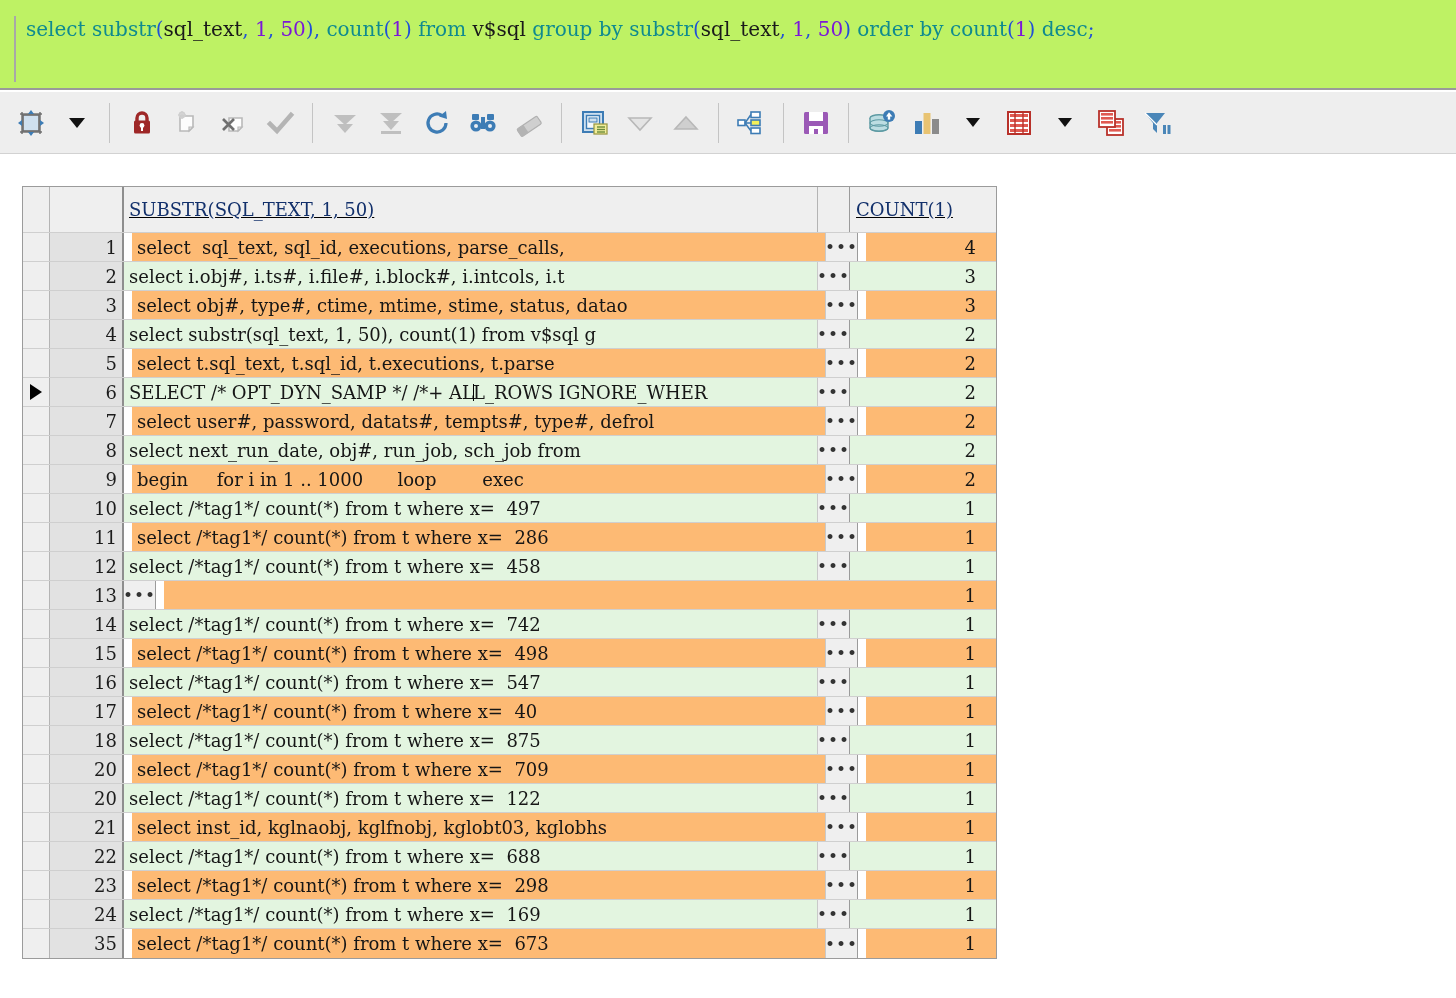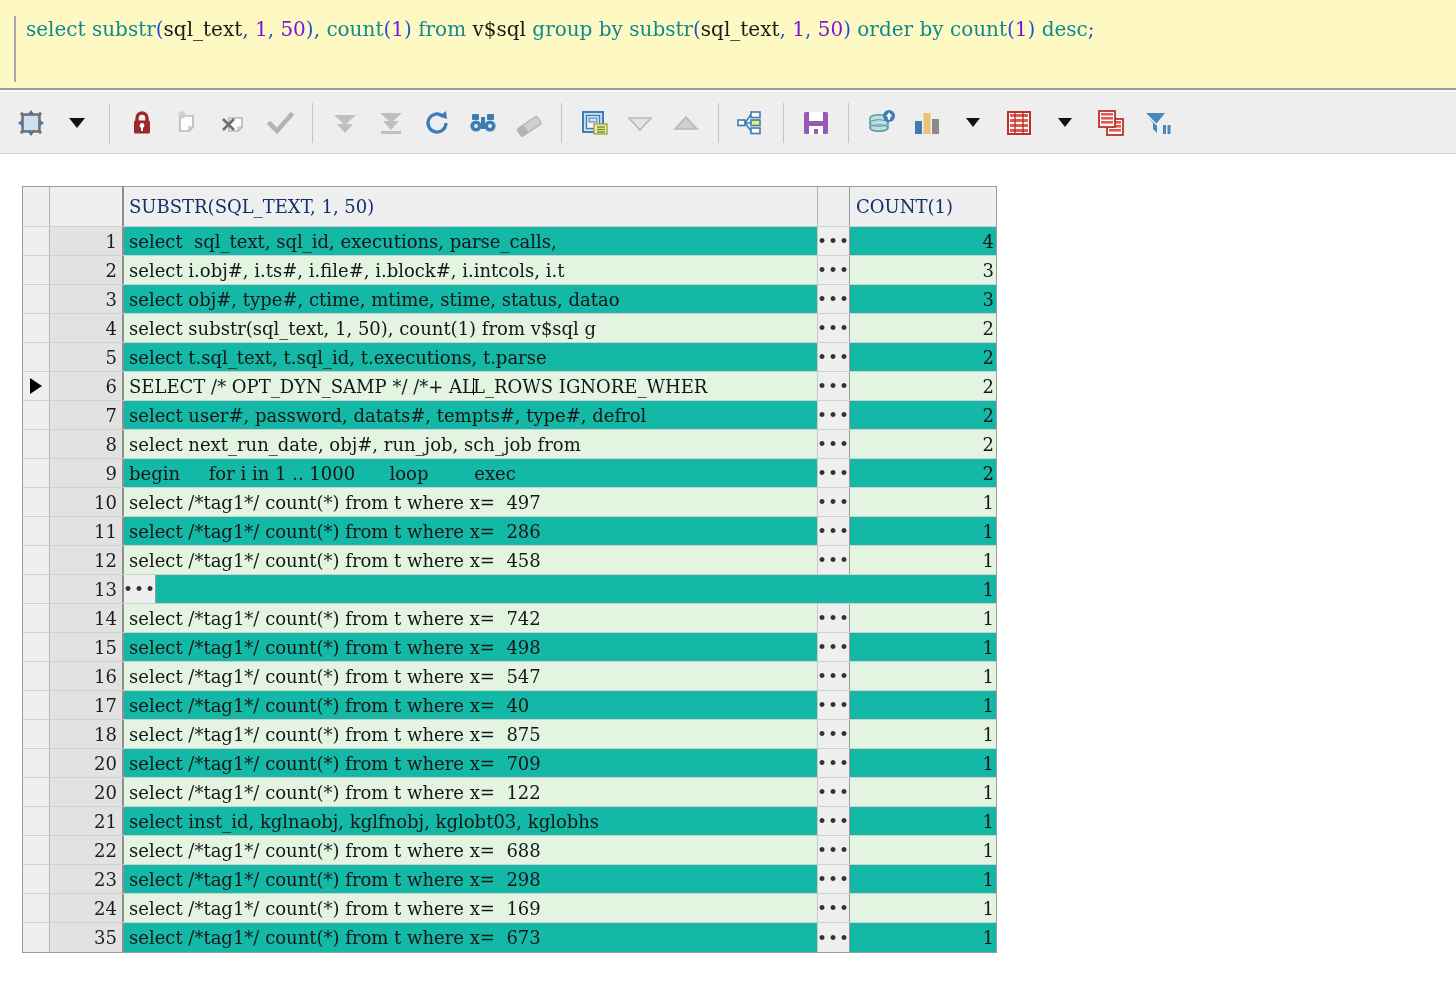--- a/index.html
+++ b/index.html
@@ -6,21 +6,21 @@
   body{
     width:1456px;height:998px;
     background:#ffffff;
     font-family:"DejaVu Serif", serif;
     -webkit-font-smoothing:none;
   }
 
   
   #editor-pane{
     position:absolute;left:0;top:0;width:1456px;height:90px;
-    background:#fef9c3;
+    background:#bef264;
     border-bottom:2px solid #9a9a9a;
     box-sizing:border-box;
   }
   #editor-inner{
     position:absolute;left:14px;top:16px;right:0;bottom:6px;
     border-left:2px solid #a8a8a8;
     padding-left:10px;
   }
   #sql-line{
     font-family:"DejaVu Serif", serif;
@@ -67,22 +67,23 @@
     position:absolute;left:22px;top:186px;
     width:975px;
     border:1px solid #9b9b9b;
     border-top:1px solid #9b9b9b;
     background:#ffffff;
     box-sizing:border-box;
     font-family:"DejaVu Serif", serif;
   }
   .row{display:flex;height:29px;box-sizing:border-box;}
   .hdr{
-    height:40px;background:#efefef;
+    height:46px;background:#efefef;
     border-bottom:1px solid #9b9b9b;
+    text-decoration:underline;
   }
   .c-marker{
     width:27px;flex:0 0 27px;background:#efefef;
     border-right:1px solid #b4b4b4;
     display:flex;align-items:center;justify-content:center;
     box-sizing:border-box;
   }
   .c-num{
     width:74px;flex:0 0 74px;background:#e2e2e2;
     border-right:2px solid #8e8e8e;
@@ -102,30 +103,30 @@
   .c-ell{
     flex:0 0 32px;width:32px;background:#efefef;
     display:flex;align-items:center;justify-content:center;
     font-size:17px;color:#333;letter-spacing:1px;
     border-right:1px solid #9b9b9b;
     box-sizing:border-box;
   }
   .c-count{
     flex:1 1 auto;
     display:flex;align-items:center;justify-content:flex-end;
-    padding-right:2px;box-sizing:border-box;
+    padding-right:20px;box-sizing:border-box;
     font-size:18px;color:#161616;
   }
   .hdr .c-text,.hdr .c-count{
     font-size:18px;color:#12306b;background:#efefef;
   }
   .hdr .c-text{border-right:1px solid #b4b4b4;}
   .hdr .c-ell{background:#efefef;border-right:1px solid #9b9b9b;}
   .row.alt .c-text,.row.alt .c-count{background:#e3f5e0;text-align:center;}
-  .row.plain .c-text,.row.plain .c-count{background:#14b8a6;}
+  .row.plain .c-text,.row.plain .c-count{background:#fdba74;margin-left:8px;}
   .row{border-bottom:1px solid #cfcfcf;}
   .row:last-child{border-bottom:none;}
   .marker-tri{
     width:0;height:0;
     border-top:8px solid transparent;
     border-bottom:8px solid transparent;
     border-left:12px solid #000000;
   }
   .txt-caret{
     display:inline-block;width:1px;height:17px;background:#000;

